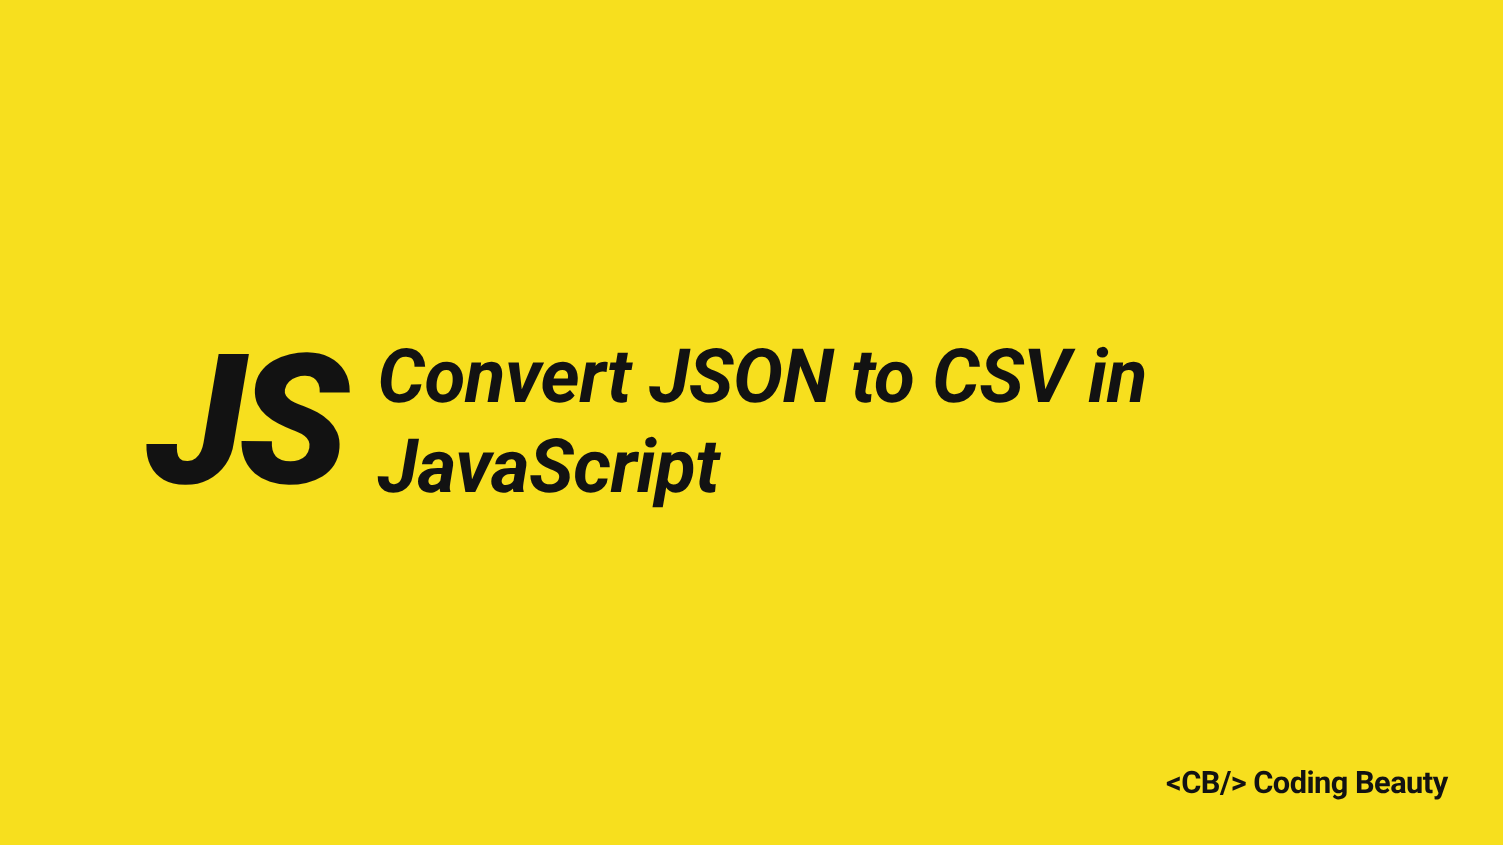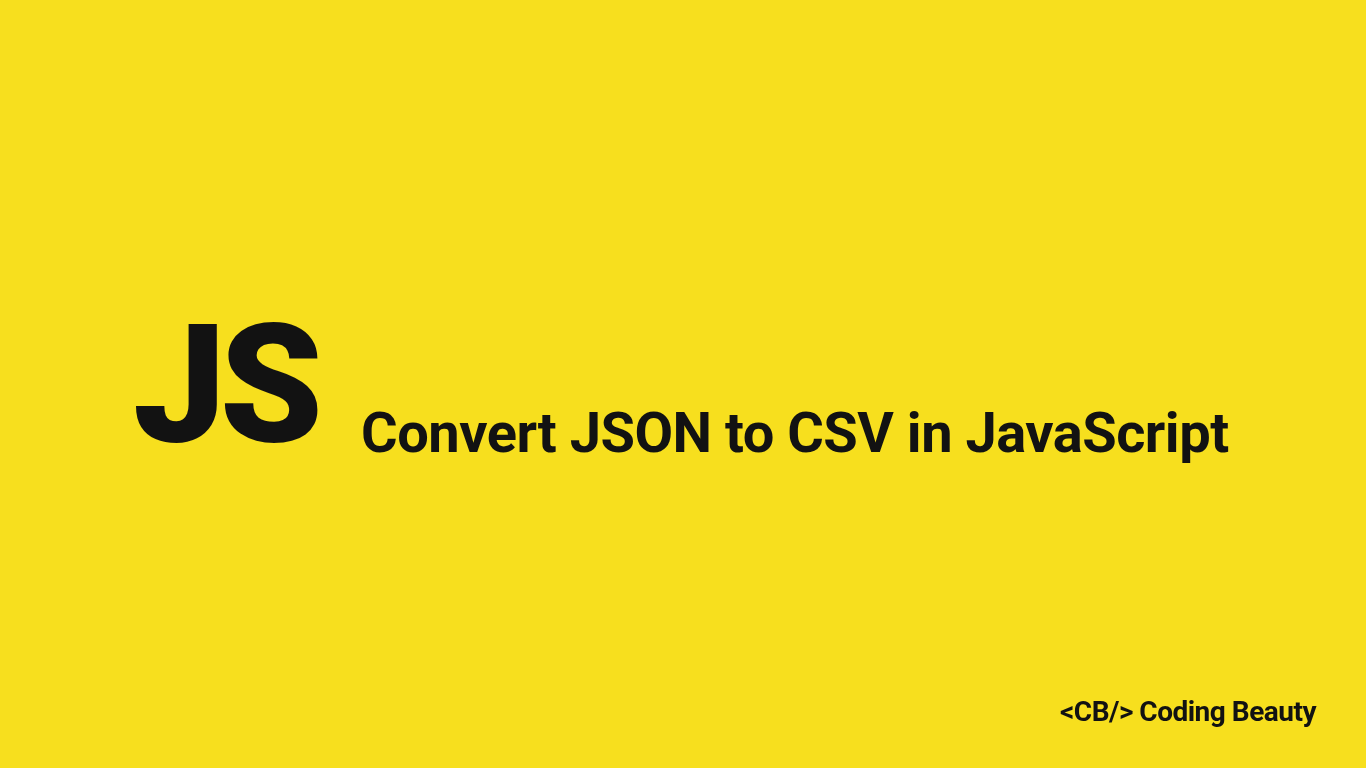--- a/index.html
+++ b/index.html
@@ -8,35 +8,36 @@
       background: #F7DF1E;
       font-family: -apple-system, BlinkMacSystemFont, "Segoe UI", Roboto, Helvetica, Arial, sans-serif;
       position: relative;
     }
     .content {
       position: absolute;
       top: 50%;
       left: 50%;
       transform: translate(-50%, -50%);
       display: flex;
-      align-items: flex-end;
-      gap: 44px;
+      align-items: center;
+      gap: 32px;
       width: 1100px;
+      font-style: italic;
     }
     .js-badge {
       font-weight: 900;
       font-size: 165px;
       color: #121212;
       letter-spacing: -6px;
       line-height: 1;
       flex-shrink: 0;
     }
     .title {
       font-weight: 700;
-      font-size: 56px;
+      font-size: 68px;
       color: #121212;
       line-height: 1.2;
       letter-spacing: -0.5px;
     }
     .brand {
       position: absolute;
       bottom: 40px;
       right: 50px;
       font-weight: 700;
       font-size: 28px;

